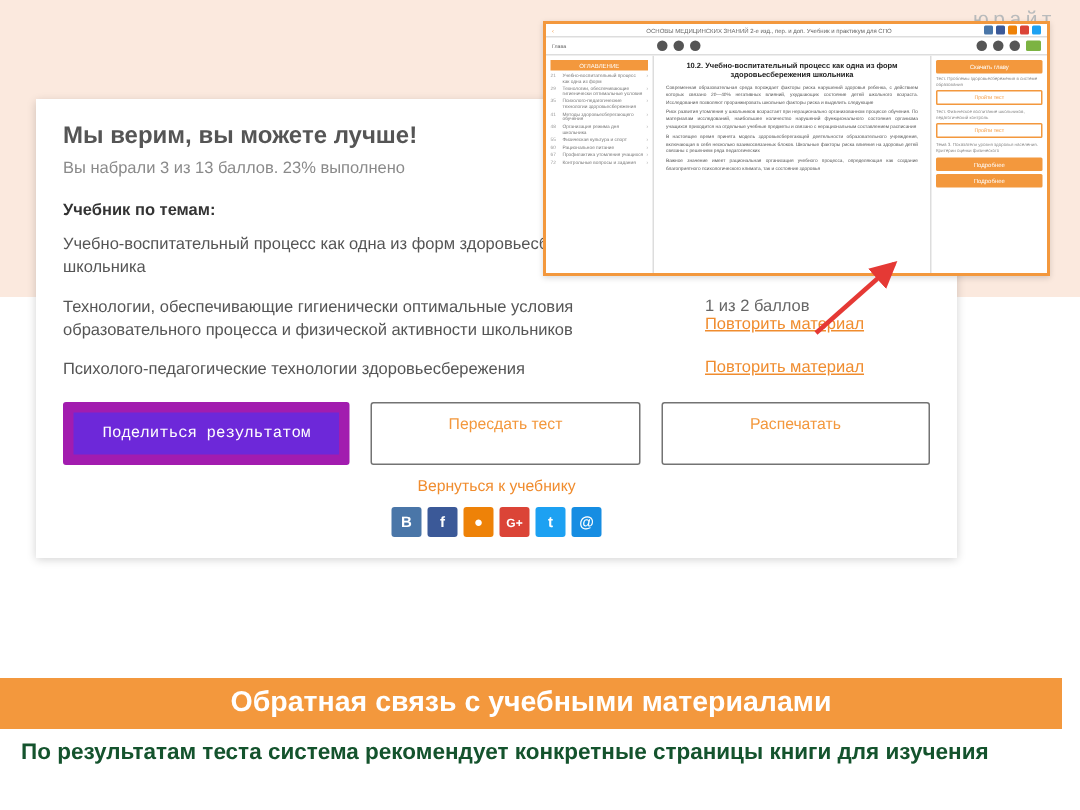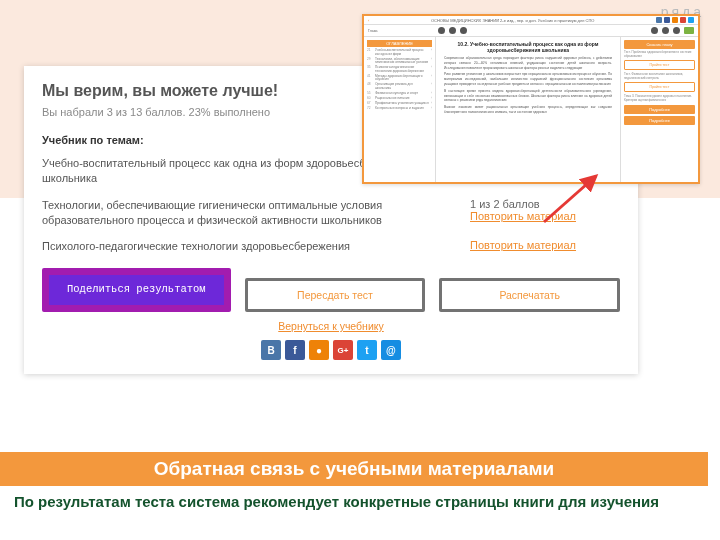--- a/index.html
+++ b/index.html
@@ -92,28 +92,26 @@
   }
   .btn-solid {
     background: #6d28d9;
     color: #fff;
     border: 7px solid #a21caf;
     font-family: Liberation Mono, monospace;
   }
   .btn-outline {
     background: #fff;
     color: #f3983d;
-    border: 3px solid #737373;
-    margin-top: 10px;
+    border: 1px solid #737373;
   }
   .back-link {
     text-align: center;
     color: #f08c2e;
     font-size: 10.5px;
-    text-decoration: underline;
     margin-bottom: 8px;
     cursor: pointer;
   }
   .social-row {
     display: flex;
     justify-content: center;
     gap: 4px;
   }
   .social {
     width: 20px; height: 20px;
@@ -262,21 +260,21 @@
     font-size: 15px;
     font-weight: 700;
     color: #14532d;
     line-height: 1.3;
   }
 </style>
 </head>
 <body>
 
 <div class="top-bg"></div>
-<div class="logo">ряда</div>
+<div class="logo">юрайт</div>
 
 <div class="results-card">
   <h2>Мы верим, вы можете лучше!</h2>
   <div class="subline">Вы набрали 3 из 13 баллов. 23% выполнено</div>
   <div class="topics-title">Учебник по темам:</div>
 
   <div class="topic-row">
     <div class="topic-name">Учебно-воспитательный процесс как одна из форм здоровьесбережения школьника</div>
     <div class="topic-right">
       <div class="score">0 из 2 баллов</div>

